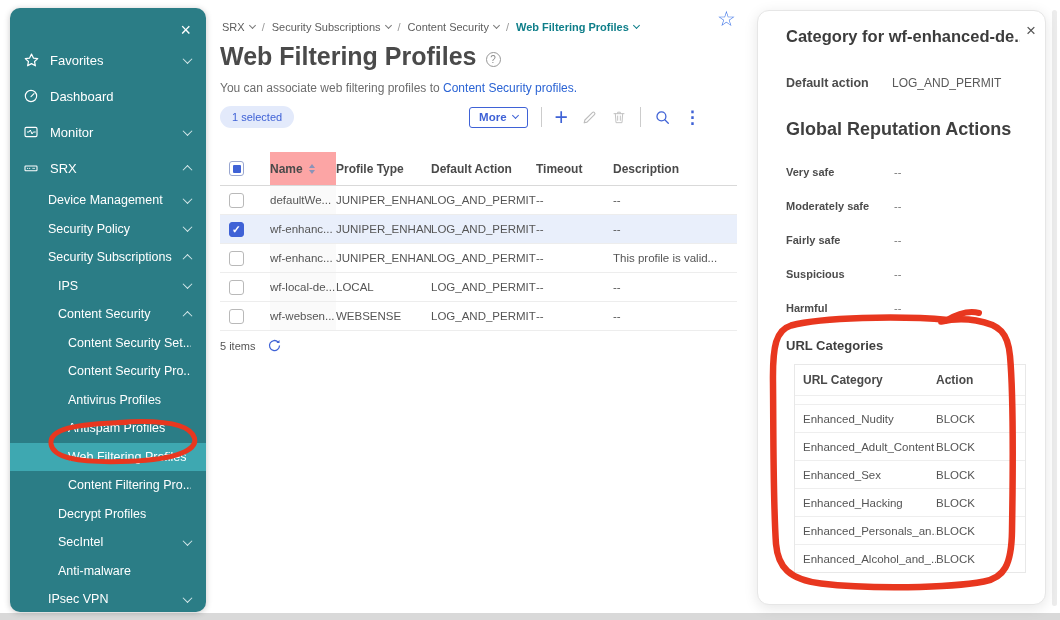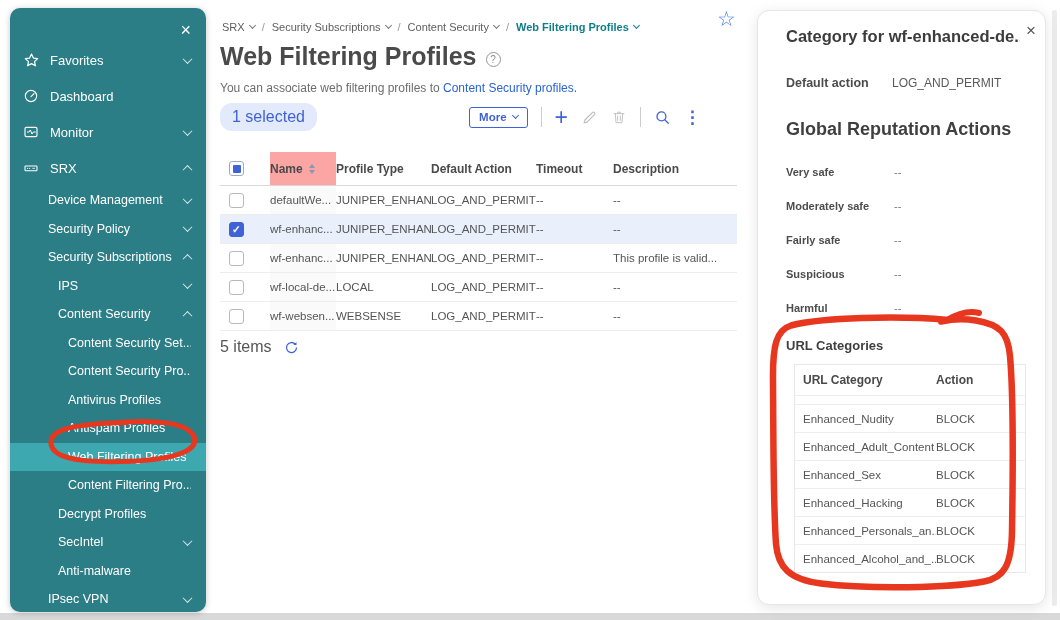--- a/index.html
+++ b/index.html
@@ -41,21 +41,21 @@
   .crumb.current .bc-chev{border-color:var(--crumb-current)}
   .fav-star{position:absolute;top:8px;left:497px;font-size:21px;color:#4a7de8;cursor:pointer;line-height:1}
   .page-title{position:absolute;top:42px;left:0;display:flex;align-items:center;gap:9px;
               font-size:25px;font-weight:bold;color:#4a4a4a}
   .help-icon{width:15px;height:15px;border:1.2px solid #979797;border-radius:50%;color:#8a8a8a;
              font-size:10px;font-weight:normal;display:flex;align-items:center;justify-content:center;margin-top:5px}
   .subtitle{position:absolute;top:81px;left:0;font-size:12px;color:#6d6d6d}
   .subtitle .link{color:var(--link);cursor:pointer}
 
   .toolbar{position:absolute;top:102px;left:0;width:100%;display:flex;align-items:center;height:30px}
-  .sel-badge{background:#e3eafb;color:var(--accent);font-size:16px;padding:5px 12px;border-radius:12px}
+  .sel-badge{background:#e3eafb;color:var(--accent);font-size:11px;padding:5px 12px;border-radius:12px}
   .tb-right{margin-left:auto;display:flex;align-items:center;gap:13px;margin-right:36px}
   .more-btn{border:1.5px solid var(--accent);color:var(--accent);font-size:11.5px;font-weight:bold;
             padding:3px 9px 4px;border-radius:3px;display:flex;align-items:center;gap:6px;cursor:pointer}
   .more-chev{width:5px;height:5px;border-right:1.5px solid var(--accent);border-bottom:1.5px solid var(--accent);
              transform:rotate(45deg);margin-top:-2px}
   .tb-div{width:1px;height:20px;background:#ccc}
   .tb-icon{cursor:pointer;display:flex;align-items:center}
   .plus-icon{font-size:23px;font-weight:300;color:var(--accent);line-height:18px}
   .kebab-icon{font-size:17px;font-weight:bold;color:var(--accent);letter-spacing:0}
 
@@ -72,21 +72,21 @@
   .cb-cell{padding-left:9px}
   .cb{width:15px;height:15px;border:1px solid #b9b9b9;border-radius:3px;background:#fff;
       display:flex;align-items:center;justify-content:center;cursor:pointer}
   .cb.partial{border-color:#9aa7d0}
   .cb.partial .inner{width:8px;height:8px;background:var(--accent);border-radius:1px}
   .cb.checked{background:var(--accent);border-color:var(--accent);color:#fff;font-size:10.5px;font-weight:bold}
   .sort-icon{display:flex;flex-direction:column;gap:2px}
   .sort-icon i{width:0;height:0;border-left:3.5px solid transparent;border-right:3.5px solid transparent}
   .sort-icon .up{border-bottom:4px solid #8a93b8}
   .sort-icon .dn{border-top:4px solid #8a93b8}
-  .tfoot{display:flex;align-items:center;gap:12px;margin-top:7px;font-size:16px;color:#555}
+  .tfoot{display:flex;align-items:center;gap:12px;margin-top:7px;font-size:11px;color:#555}
 
   
   .details{position:absolute;left:757px;top:10px;width:289px;height:595px;background:#fff;
            border:1px solid #e6e6e6;border-radius:12px;box-shadow:0 3px 14px rgba(0,0,0,.10);z-index:3}
   .d-title{position:absolute;top:16px;left:28px;width:234px;font-size:16.5px;font-weight:bold;color:#3c3c3c;
            white-space:nowrap;overflow:hidden}
   .d-close{position:absolute;top:11px;right:9px;font-size:17px;font-weight:300;color:#555;cursor:pointer;line-height:1}
   .d-field{position:absolute;top:65px;left:28px;display:flex;font-size:12.5px}
   .d-field .flabel{font-weight:bold;color:#4c4c4c;width:106px}
   .d-field .fval{color:#5a5a5a;font-size:12px}

